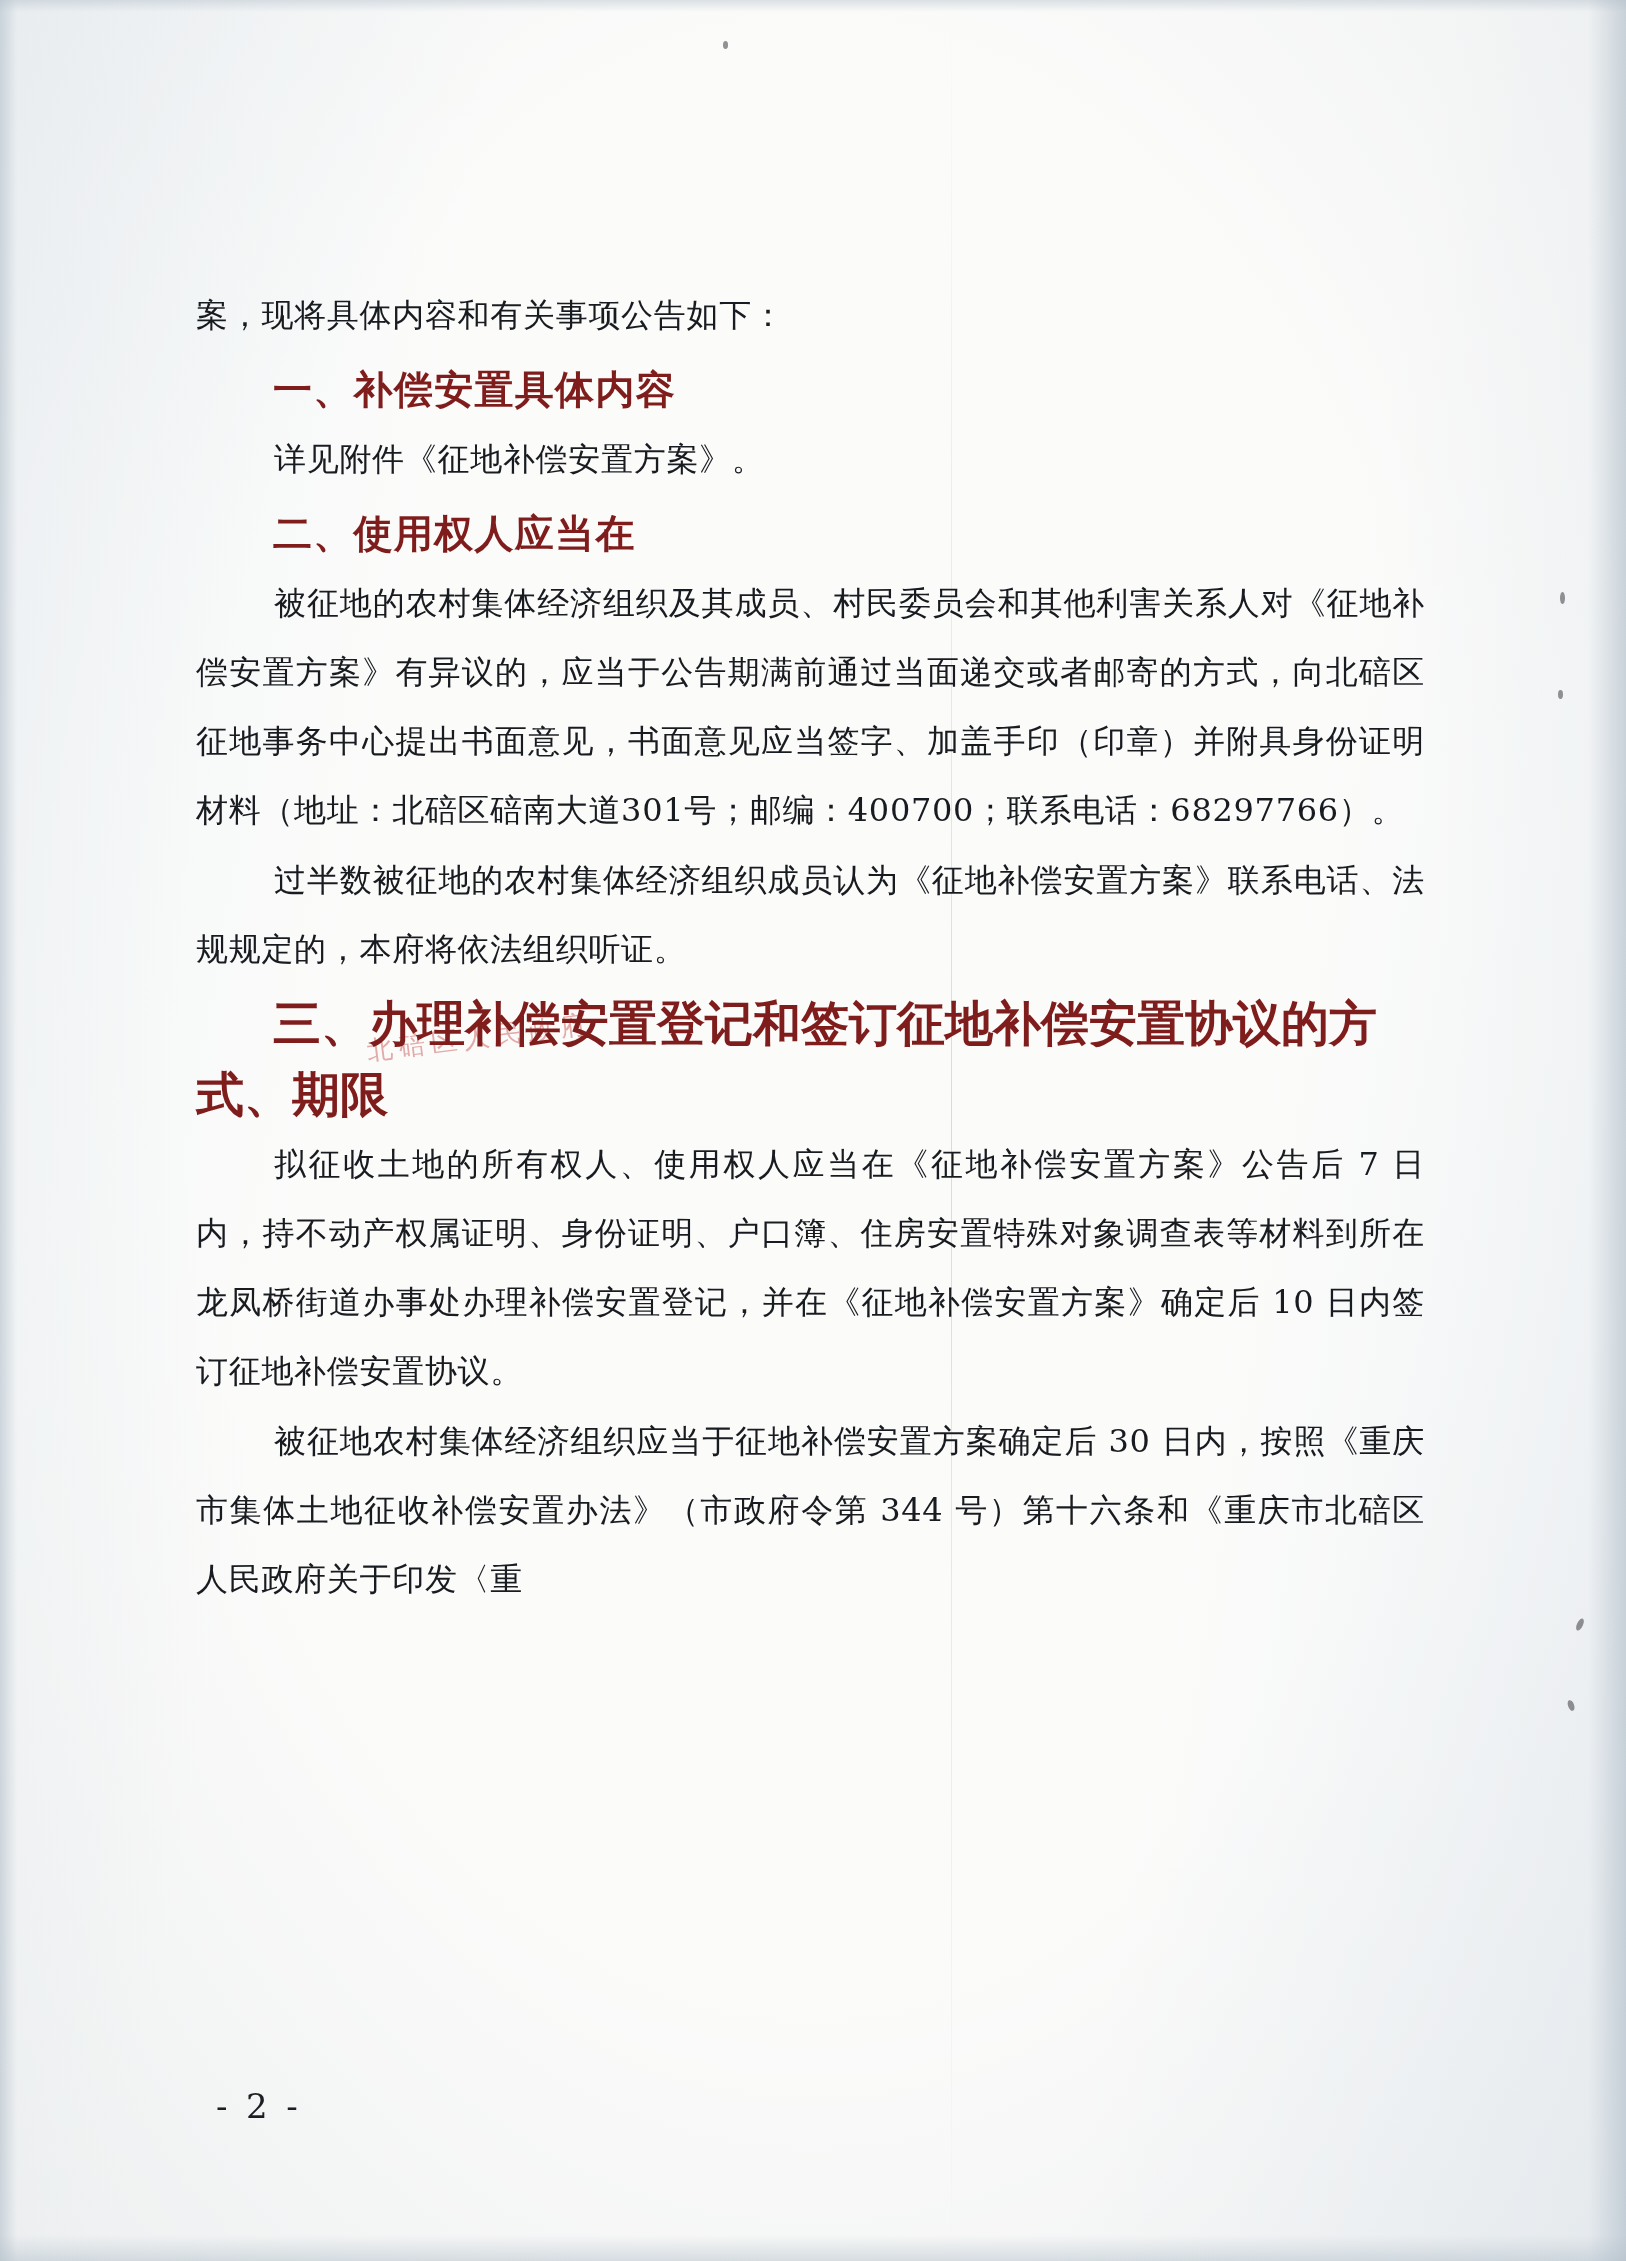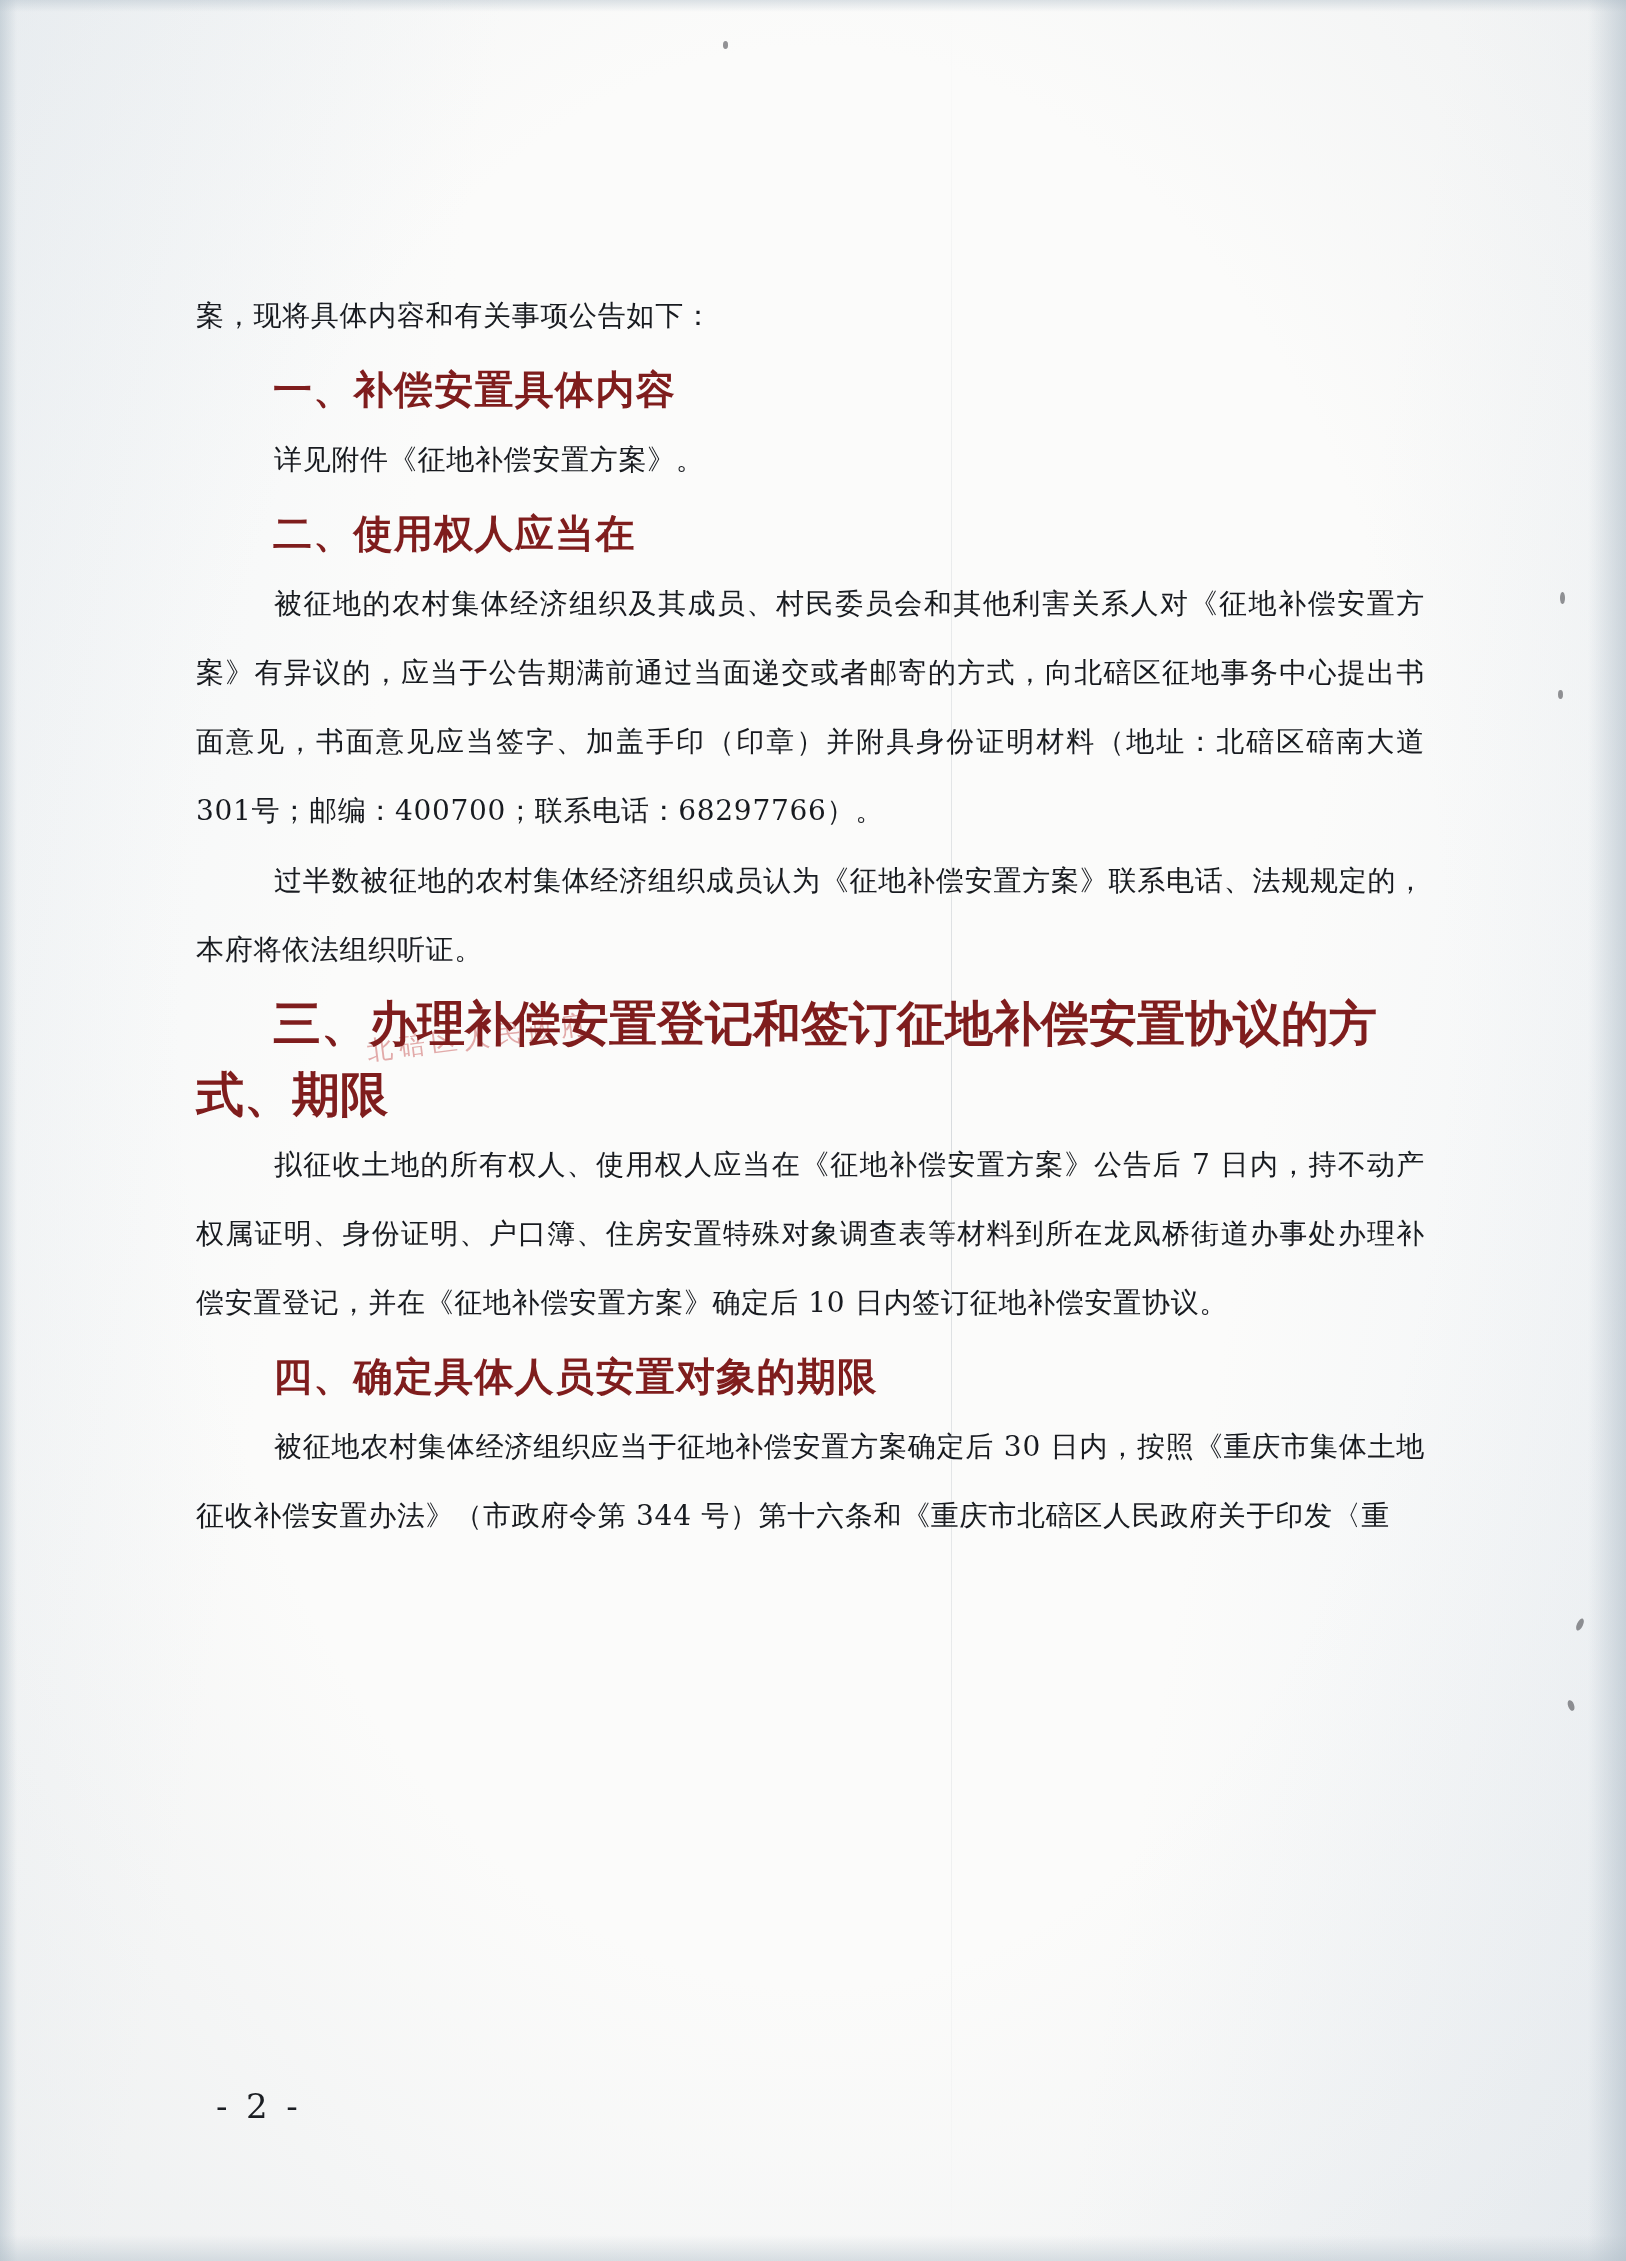--- a/index.html
+++ b/index.html
@@ -53,21 +53,21 @@
   }
 
   .content {
     position: absolute;
     left: 196px;
     top: 281px;
     width: 1229px;
   }
 
   .para {
-    font-size: 28px;
+    font-size: 32px;
     line-height: 69px;
     color: #181b20;
     letter-spacing: 0.7px;
     text-align: justify;
     text-justify: inter-ideograph;
     margin: 0 0 1.3px 0;
     font-family: "DejaVu Serif", serif;
     font-weight: 400;
   }
   .para.indent {
@@ -153,21 +153,20 @@
     <h2 class="heading">二、使用权人应当在</h2>
 
     <p class="para indent">被征地的农村集体经济组织及其成员、村民委员会和其他利害关系人对《征地补偿安置方案》有异议的，应当于公告期满前通过当面递交或者邮寄的方式，向北碚区征地事务中心提出书面意见，书面意见应当签字、加盖手印（印章）并附具身份证明材料（地址：北碚区碚南大道301号；邮编：400700；联系电话：68297766）。</p>
 
     <p class="para indent">过半数被征地的农村集体经济组织成员认为《征地补偿安置方案》联系电话、法规规定的，本府将依法组织听证。</p>
 
     <h2 class="heading wide">三、办理补偿安置登记和签订征地补偿安置协议的方式、期限</h2>
 
     <p class="para indent">拟征收土地的所有权人、使用权人应当在《征地补偿安置方案》公告后 7 日内，持不动产权属证明、身份证明、户口簿、住房安置特殊对象调查表等材料到所在龙凤桥街道办事处办理补偿安置登记，并在《征地补偿安置方案》确定后 10 日内签订征地补偿安置协议。</p>
 
-    <h2 class="heading">四、确定具体人员安置对象的期限</h2>
 
     <p class="para indent">被征地农村集体经济组织应当于征地补偿安置方案确定后 30 日内，按照《重庆市集体土地征收补偿安置办法》（市政府令第 344 号）第十六条和《重庆市北碚区人民政府关于印发〈重</p>
 
   </div>
 
   <div class="page-number">- 2 -</div>
 
 </div>
 
 

